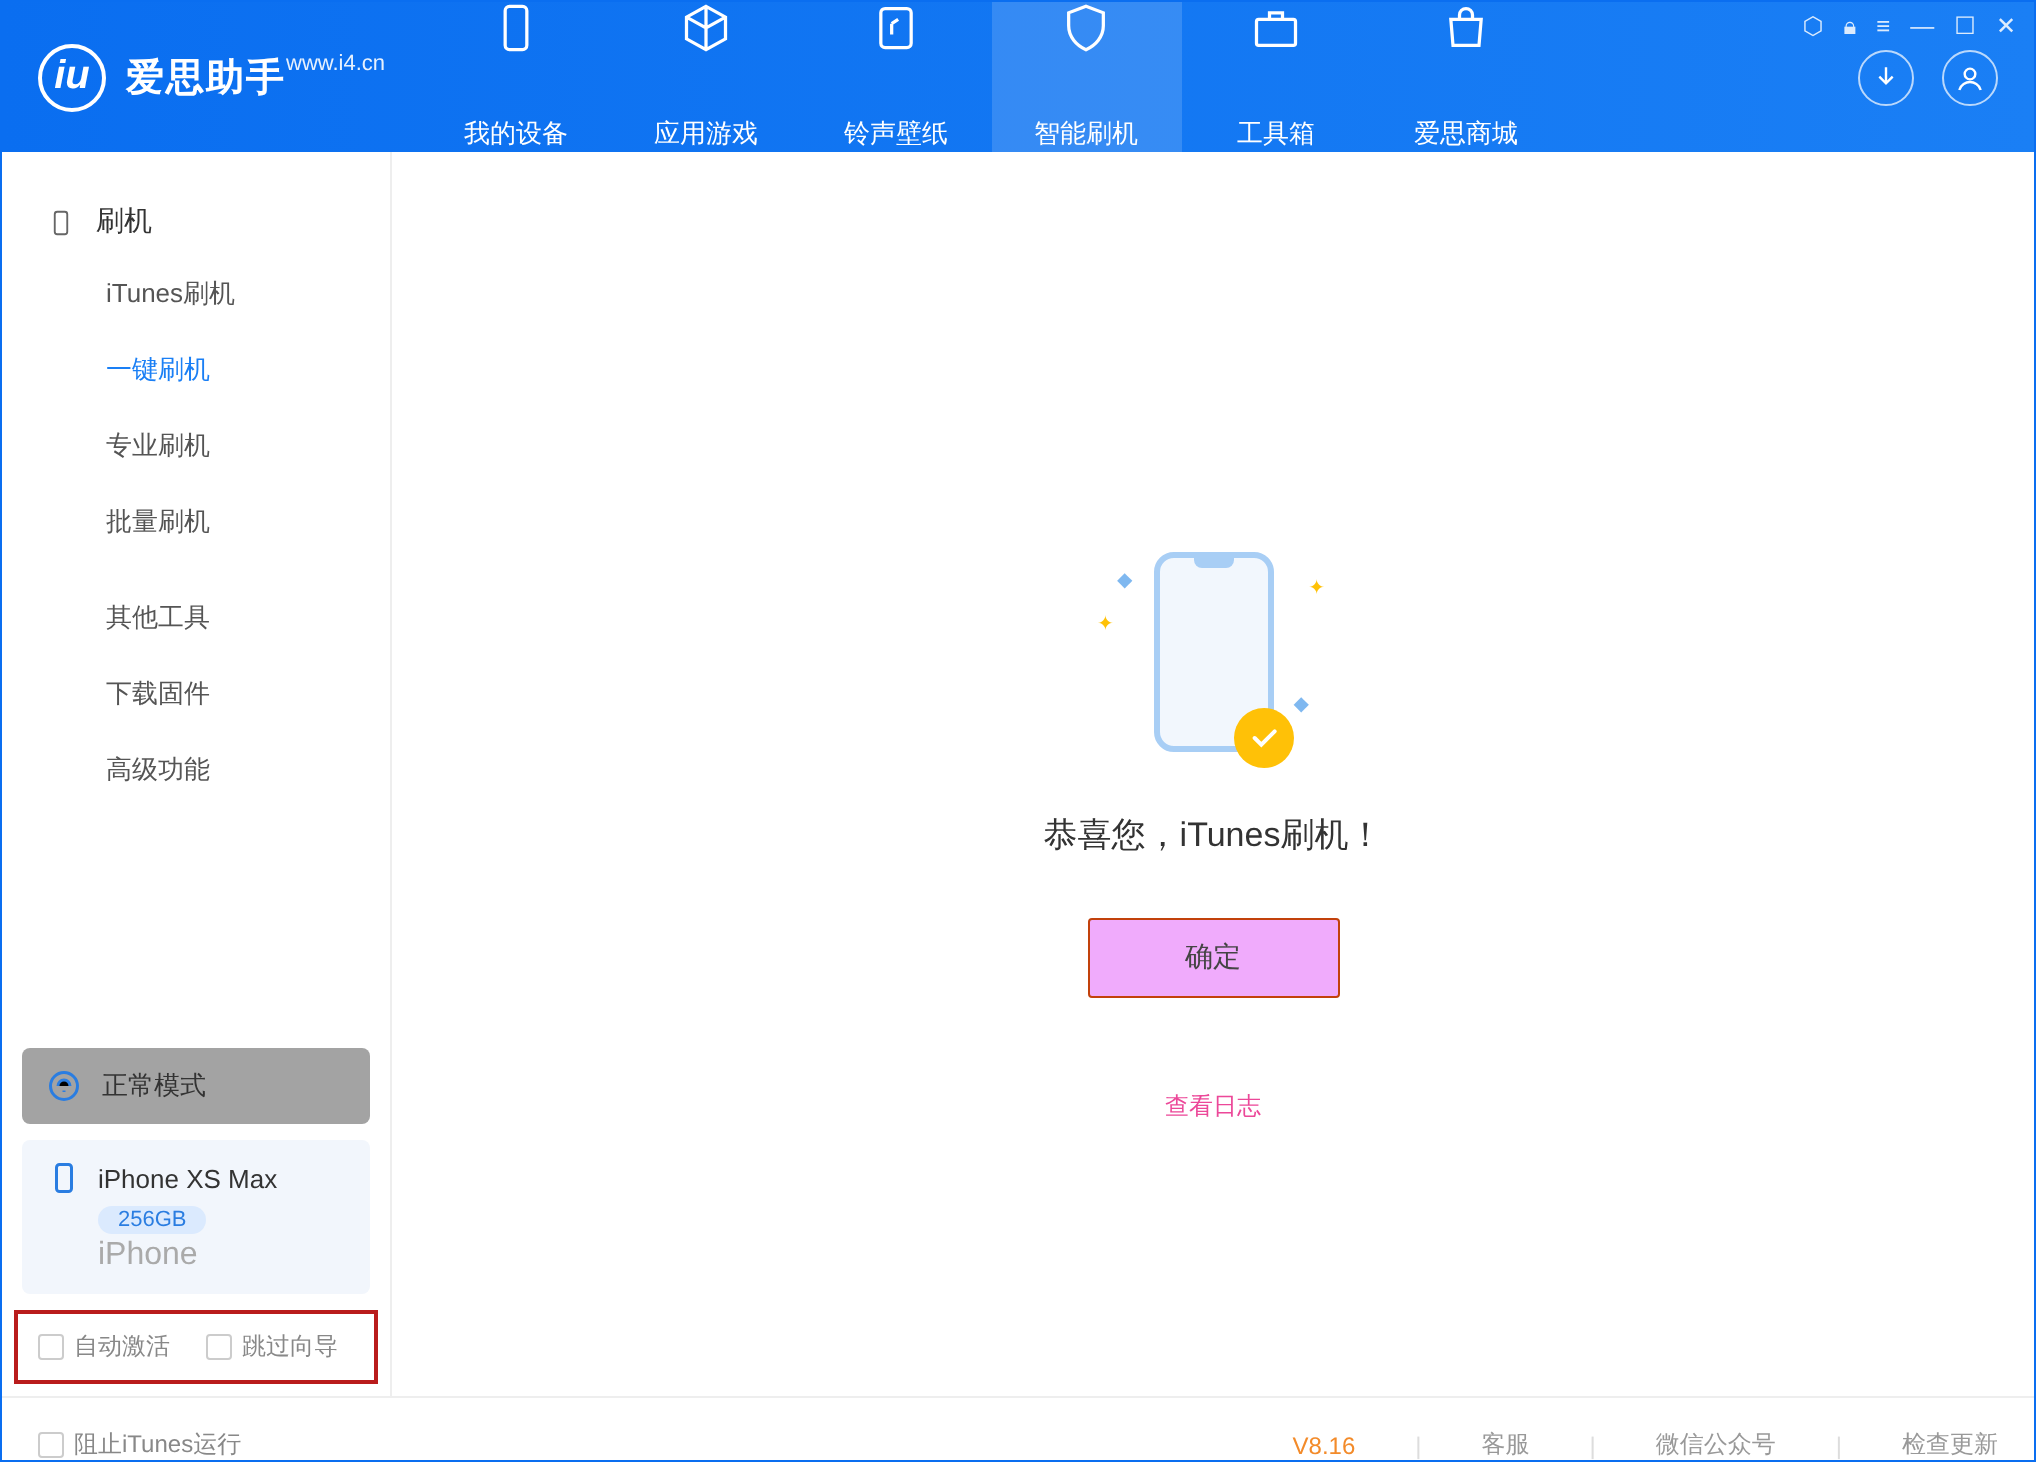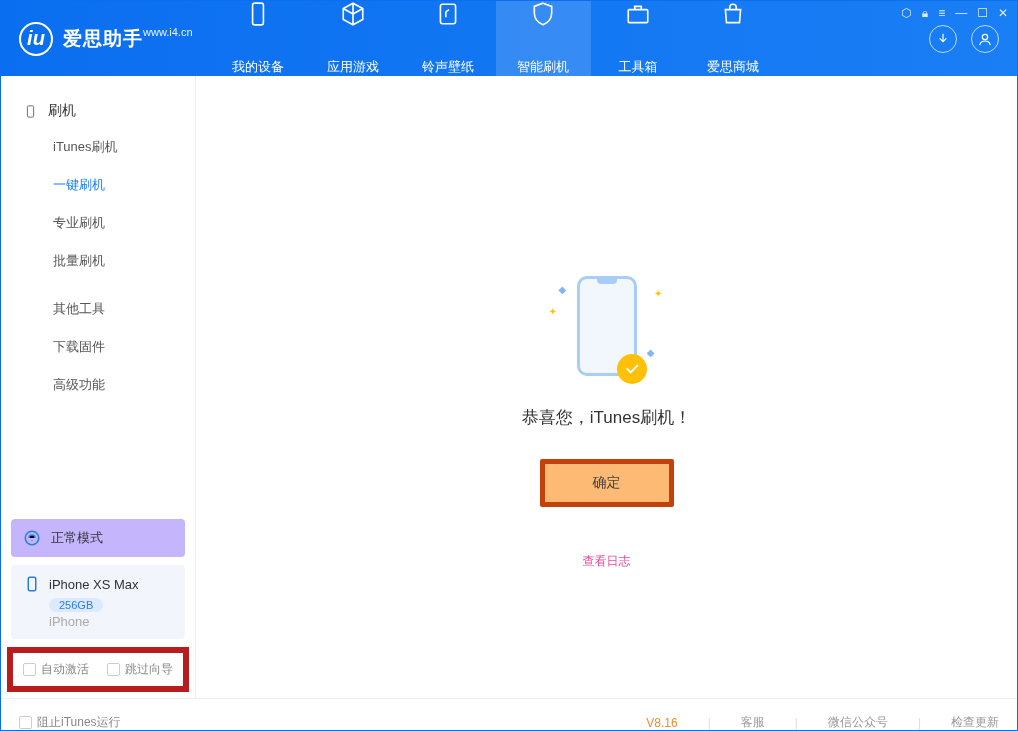--- a/index.html
+++ b/index.html
@@ -27,39 +27,39 @@
 .body { display: flex; height: 622px; }
 
 .sidebar { width: 195px; border-right: 1px solid #eee; display: flex; flex-direction: column; padding-top: 18px; }
 .side-group { margin-bottom: 10px; }
 .side-head { display: flex; align-items: center; gap: 10px; padding: 8px 22px; font-size: 14px; color: #333; font-weight: 500; }
 .side-head svg { width: 15px; height: 15px; stroke: #666; fill: none; stroke-width: 1.5; }
 .side-item { padding: 10px 20px 10px 52px; font-size: 13px; color: #555; cursor: pointer; }
 .side-item.active { color: #1a7ff5; }
 
 .side-bottom { margin-top: auto; }
-.mode-card { background: #c4b5fd; margin: 0 10px 8px; padding: 10px 12px; border-radius: 4px; display: flex; align-items: center; gap: 10px; font-size: 13px; color: #333; }
+.mode-card { background: #a3a3a3; margin: 0 10px 8px; padding: 10px 12px; border-radius: 4px; display: flex; align-items: center; gap: 10px; font-size: 13px; color: #333; }
 .mode-card svg { width: 18px; height: 18px; }
 .device-card { background: #f2f6fc; margin: 0 10px 8px; padding: 10px 12px; border-radius: 4px; }
 .device-name { display: flex; align-items: center; gap: 8px; font-size: 13px; color: #333; font-weight: 500; }
 .device-badge { display: inline-block; background: #dbeafe; color: #2a7de1; font-size: 11px; padding: 1px 10px; border-radius: 10px; margin: 5px 0 2px 26px; }
-.device-type { font-size: 13px; color: #aaa; margin-left: 26px; }
-
-.highlight-box { border: 6px solid #b91c1c; margin: 4px 6px 6px; padding: 8px 10px; display: flex; gap: 18px; }
+.device-type { font-size: 16px; color: #aaa; margin-left: 26px; }
+
+.highlight-box { border: 2px solid #b91c1c; margin: 4px 6px 6px; padding: 8px 10px; display: flex; gap: 18px; }
 .chk { display: flex; align-items: center; gap: 5px; font-size: 12px; color: #888; }
 .chk-box { width: 13px; height: 13px; border: 1px solid #ccc; border-radius: 2px; }
 
 .main { flex: 1; display: flex; flex-direction: column; align-items: center; padding-top: 200px; }
 .phone-ill { position: relative; margin-bottom: 30px; }
 .phone-frame { width: 60px; height: 100px; border: 3px solid #a8cef5; border-radius: 10px; background: #f2f7fd; position: relative; }
 .phone-notch { width: 20px; height: 5px; background: #a8cef5; border-radius: 0 0 4px 4px; position: absolute; top: 0; left: 50%; transform: translateX(-50%); }
 .check-badge { position: absolute; right: -10px; bottom: -8px; width: 30px; height: 30px; background: #ffc107; border-radius: 50%; display: flex; align-items: center; justify-content: center; }
 .sparkle { position: absolute; color: #ffc107; font-size: 10px; }
 .msg { font-size: 17px; color: #333; margin-bottom: 30px; }
-.ok-btn { padding: 10px 48px; border: 5px solid #c2410c; background: #fdba74; font-size: 14px; color: #444; cursor: pointer; border-radius: 2px; margin-bottom: 18px; }
+.ok-btn { padding: 10px 48px; border: 1px solid #c2410c; background: #f0abfc; font-size: 14px; color: #444; cursor: pointer; border-radius: 2px; margin-bottom: 18px; }
 .log-link { font-size: 12px; color: #ec4899; cursor: pointer; margin-top: 28px; }
 
 .footer { height: 33px; border-top: 1px solid #eee; display: flex; align-items: flex-end; padding: 0 18px; font-size: 12px; color: #999; }
 .footer-right { margin-left: auto; display: flex; gap: 30px; align-items: center; }
 .footer-right span { cursor: pointer; }
 .footer-right .sep { color: #ddd; cursor: default; }
 .version { color: #f38b2a; }
 </style>
 </head>
 <body>

